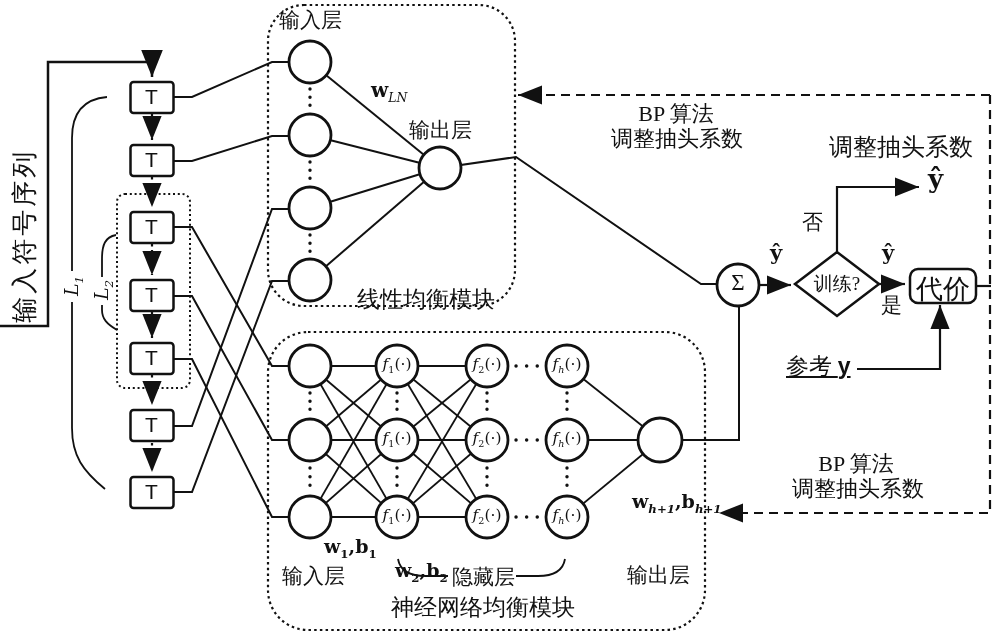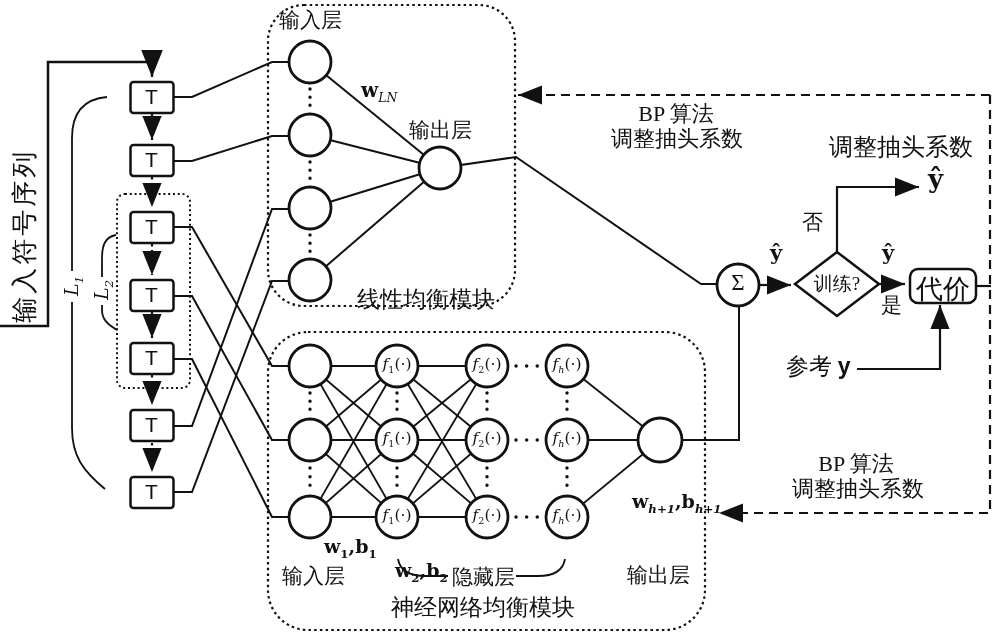--- a/index.html
+++ b/index.html
@@ -161,21 +161,21 @@
 <div class="lbl c sans" style="left:130px;top:86px;width:43px;font-size:21px;">T</div>
 <div class="lbl c sans" style="left:130px;top:149px;width:43px;font-size:21px;">T</div>
 <div class="lbl c sans" style="left:130px;top:216px;width:43px;font-size:21px;">T</div>
 <div class="lbl c sans" style="left:130px;top:284px;width:43px;font-size:21px;">T</div>
 <div class="lbl c sans" style="left:130px;top:347px;width:43px;font-size:21px;">T</div>
 <div class="lbl c sans" style="left:130px;top:414px;width:43px;font-size:21px;">T</div>
 <div class="lbl c sans" style="left:130px;top:481px;width:43px;font-size:21px;">T</div>
 
 
 <div class="lbl" style="left:279px;top:9px;font-size:21px;">输入层</div>
-<div class="lbl math" style="left:361px;top:80px;font-size:20px;"><span class="bd">w</span><sub class="it">LN</sub></div>
+<div class="lbl math" style="left:371px;top:80px;font-size:20px;"><span class="bd">w</span><sub class="it">LN</sub></div>
 <div class="lbl" style="left:409px;top:119px;font-size:21px;">输出层</div>
 <div class="lbl" style="left:357px;top:288px;font-size:23px;">线性均衡模块</div>
 
 <div class="lbl c math" style="left:369px;top:356px;width:56px;font-size:15.5px;"><span class="it">f</span><sub>1</sub><span>(·)</span></div>
 <div class="lbl c math" style="left:369px;top:430px;width:56px;font-size:15.5px;"><span class="it">f</span><sub>1</sub><span>(·)</span></div>
 <div class="lbl c math" style="left:369px;top:507px;width:56px;font-size:15.5px;"><span class="it">f</span><sub>1</sub><span>(·)</span></div>
 <div class="lbl c math" style="left:459px;top:356px;width:56px;font-size:15.5px;"><span class="it">f</span><sub>2</sub><span>(·)</span></div>
 <div class="lbl c math" style="left:459px;top:430px;width:56px;font-size:15.5px;"><span class="it">f</span><sub>2</sub><span>(·)</span></div>
 <div class="lbl c math" style="left:459px;top:507px;width:56px;font-size:15.5px;"><span class="it">f</span><sub>2</sub><span>(·)</span></div>
 <div class="lbl c math" style="left:539px;top:356px;width:56px;font-size:15.5px;"><span class="it">f</span><sub class="it">h</sub><span>(·)</span></div>
@@ -193,20 +193,20 @@
 
 <div class="lbl c" style="left:718px;top:271px;width:40px;font-size:23px;">Σ</div>
 <div class="lbl bd math" style="left:770px;top:242px;font-size:21px;">ŷ</div>
 <div class="lbl c" style="left:805px;top:274px;width:64px;font-size:19px;">训练?</div>
 <div class="lbl" style="left:802px;top:211px;font-size:21px;">否</div>
 <div class="lbl bd math" style="left:882px;top:242px;font-size:21px;">ŷ</div>
 <div class="lbl" style="left:881px;top:294px;font-size:21px;">是</div>
 <div class="lbl c" style="left:910px;top:275px;width:66px;font-size:27px;">代价</div>
 <div class="lbl" style="left:829px;top:135px;font-size:24px;">调整抽头系数</div>
 <div class="lbl bd math" style="left:928px;top:166px;font-size:26px;">ŷ</div>
-<div class="lbl" style="left:786px;top:354px;font-size:23px;"><span>参考</span> <span class="bd sans">y</span></div>
+<div class="lbl" style="left:786px;top:354px;font-size:23px;text-decoration:underline;"><span>参考</span> <span class="bd sans">y</span></div>
 
 <div class="lbl c" style="left:606px;top:102px;width:140px;font-size:22px;">BP 算法</div>
 <div class="lbl c" style="left:601px;top:127px;width:152px;font-size:22px;">调整抽头系数</div>
 <div class="lbl c" style="left:786px;top:452px;width:140px;font-size:22px;">BP 算法</div>
 <div class="lbl c" style="left:782px;top:477px;width:152px;font-size:22px;">调整抽头系数</div>
 
 </div>
 
 </body></html>

